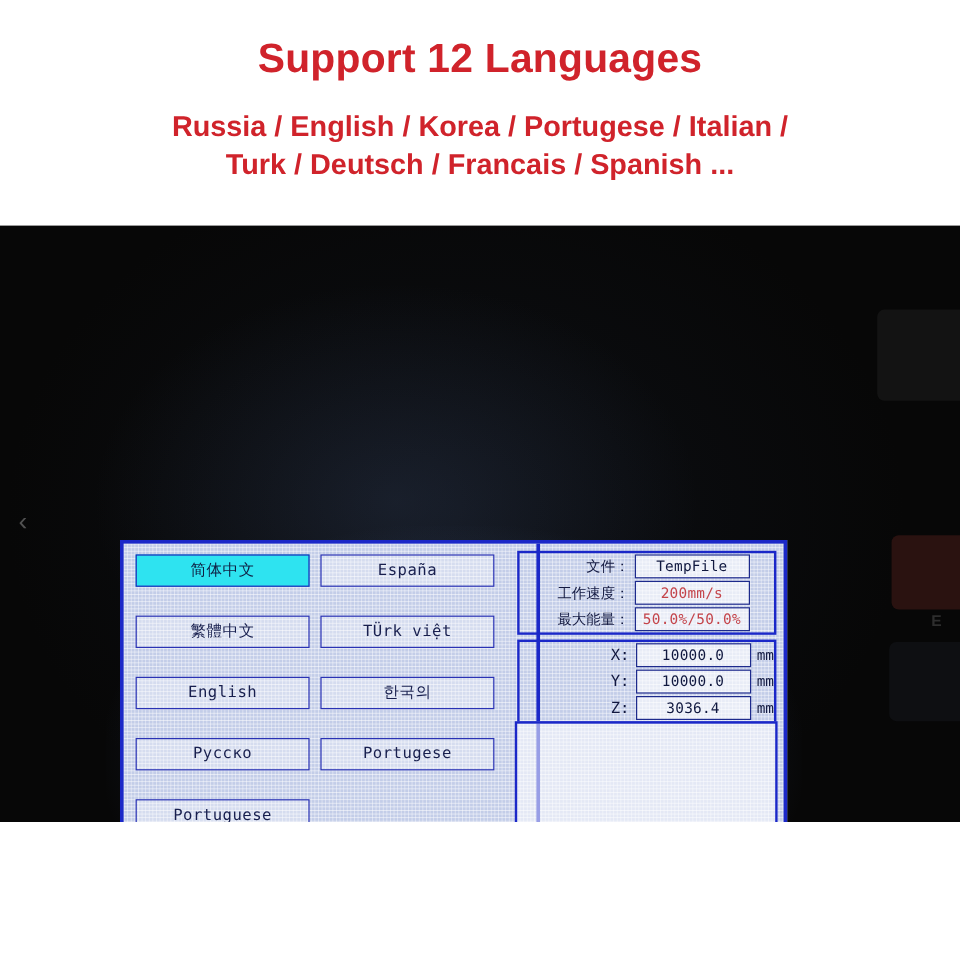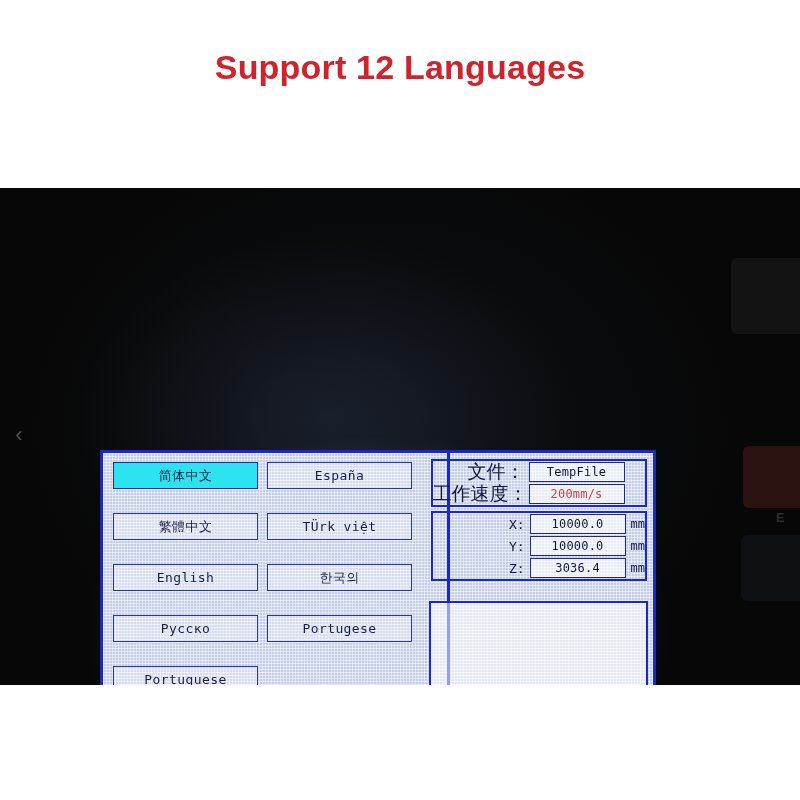--- a/index.html
+++ b/index.html
@@ -17,21 +17,21 @@
 
   
   #header {
     position: absolute;
     left: 0; top: 0;
     width: 800px; height: 188px;
     background: #ffffff;
     text-align: center;
   }
   #banner-title {
-    margin: 18px;
+    margin: 0;
     padding-top: 32px;
     font-family: "Liberation Sans", sans-serif;
     font-weight: bold;
     font-size: 34px;
     letter-spacing: 0.2px;
     color: #d0232b;
     line-height: 1.05;
   }
   #banner-sub {
     margin: 0;
@@ -192,21 +192,21 @@
     align-items: center;
     height: 22px;
   }
   .info-label {
     flex: 0 0 auto;
     width: 92px;
     text-align: right;
     padding-right: 4px;
     color: #12183f;
     font-family: Liberation Sans, sans-serif;
-    font-size: 19px;
+    font-size: 12px;
     white-space: nowrap;
   }
   .info-value {
     flex: 0 0 auto;
     width: 96px;
     height: 20px;
     line-height: 18px;
     text-align: center;
     border: 1px solid #1d2a8c;
     box-sizing: border-box;
@@ -247,20 +247,24 @@
     left: 0; top: 685px;
     width: 800px; height: 115px;
     background: #ffffff;
   }
 </style>
 </head>
 <body>
 
 <div id="header">
   <h1 id="banner-title">Support 12 Languages</h1>
+  <div id="banner-sub">
+    <span class="sub-line">Russia / English / Korea / Portugese / Italian /</span>
+    <span class="sub-line">Turk / Deutsch / Francais / Spanish ...</span>
+  </div>
 </div>
 
 <div id="photo">
 
   <div id="gallery-prev">‹</div>
 
   <div class="bezel-btn" id="bezel-btn-top"></div>
   <div class="bezel-btn" id="bezel-btn-mid"></div>
   <div class="bezel-btn" id="bezel-btn-bottom"></div>
   <div id="bezel-label">E</div>
@@ -295,20 +299,24 @@
 
         <div class="info-box">
           <div class="info-row">
             <div class="info-label">文件：</div>
             <div class="info-value">TempFile</div>
           </div>
           <div class="info-row">
             <div class="info-label">工作速度：</div>
             <div class="info-value warn">200mm/s</div>
           </div>
+          <div class="info-row">
+            <div class="info-label">最大能量：</div>
+            <div class="info-value warn">50.0%/50.0%</div>
+          </div>
         </div>
 
         <div class="info-box">
           <div class="info-row">
             <div class="coord-label">X:</div>
             <div class="info-value">10000.0</div>
             <div class="info-unit">mm</div>
           </div>
           <div class="info-row">
             <div class="coord-label">Y:</div>

